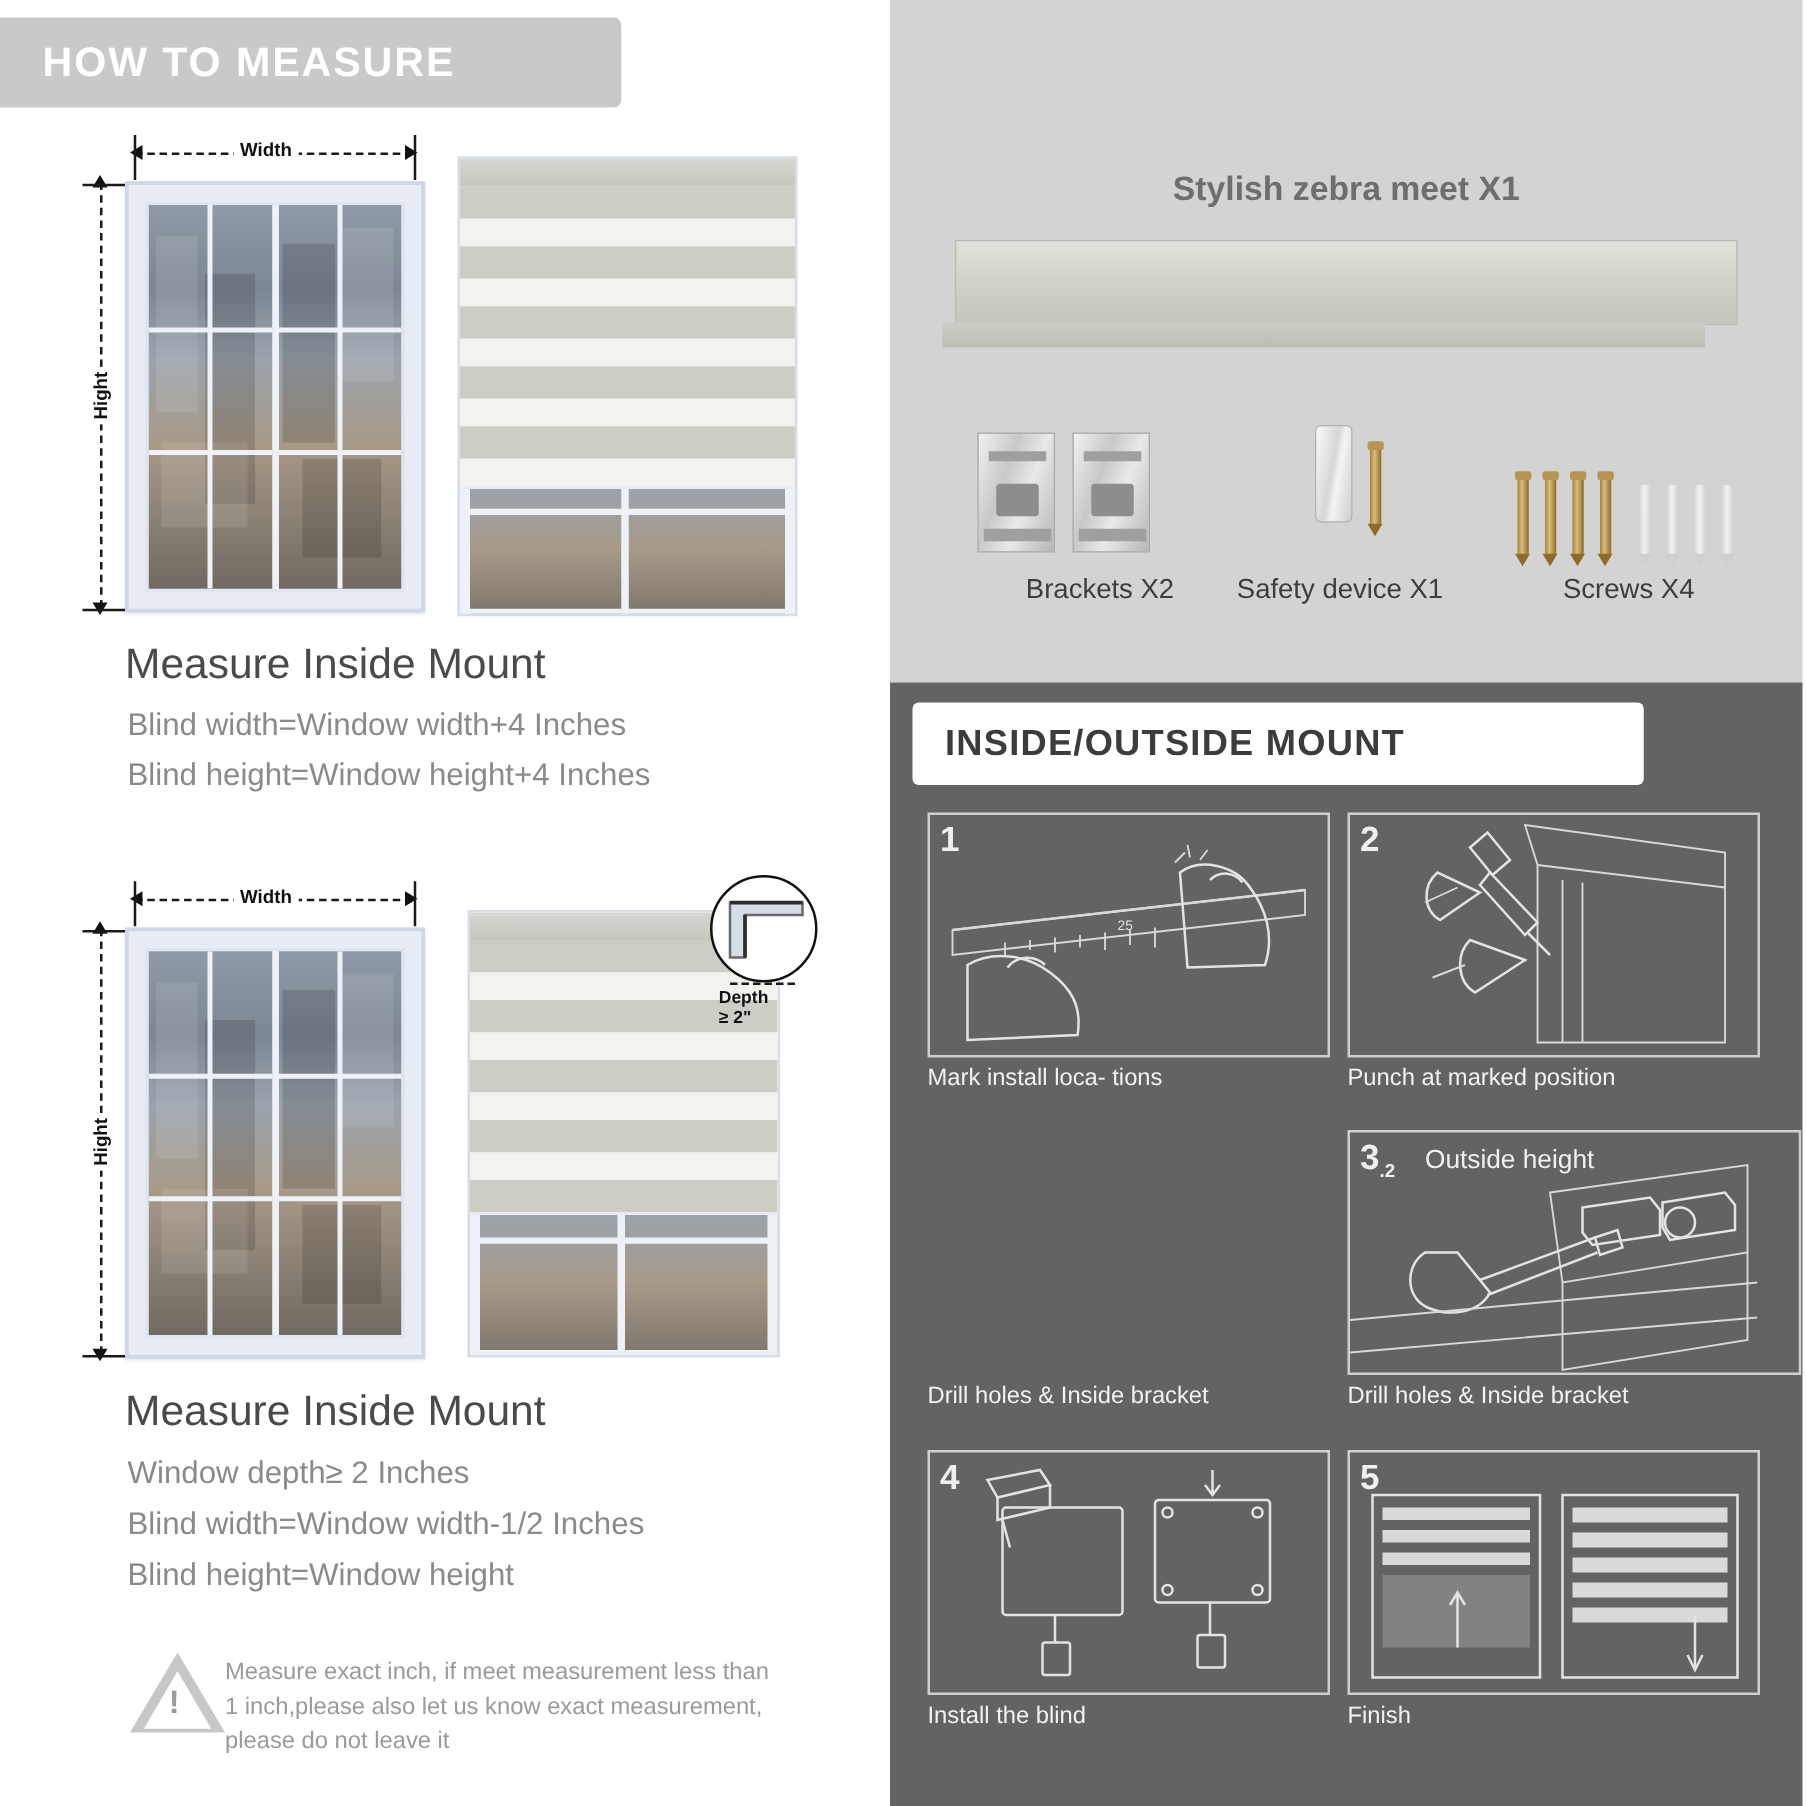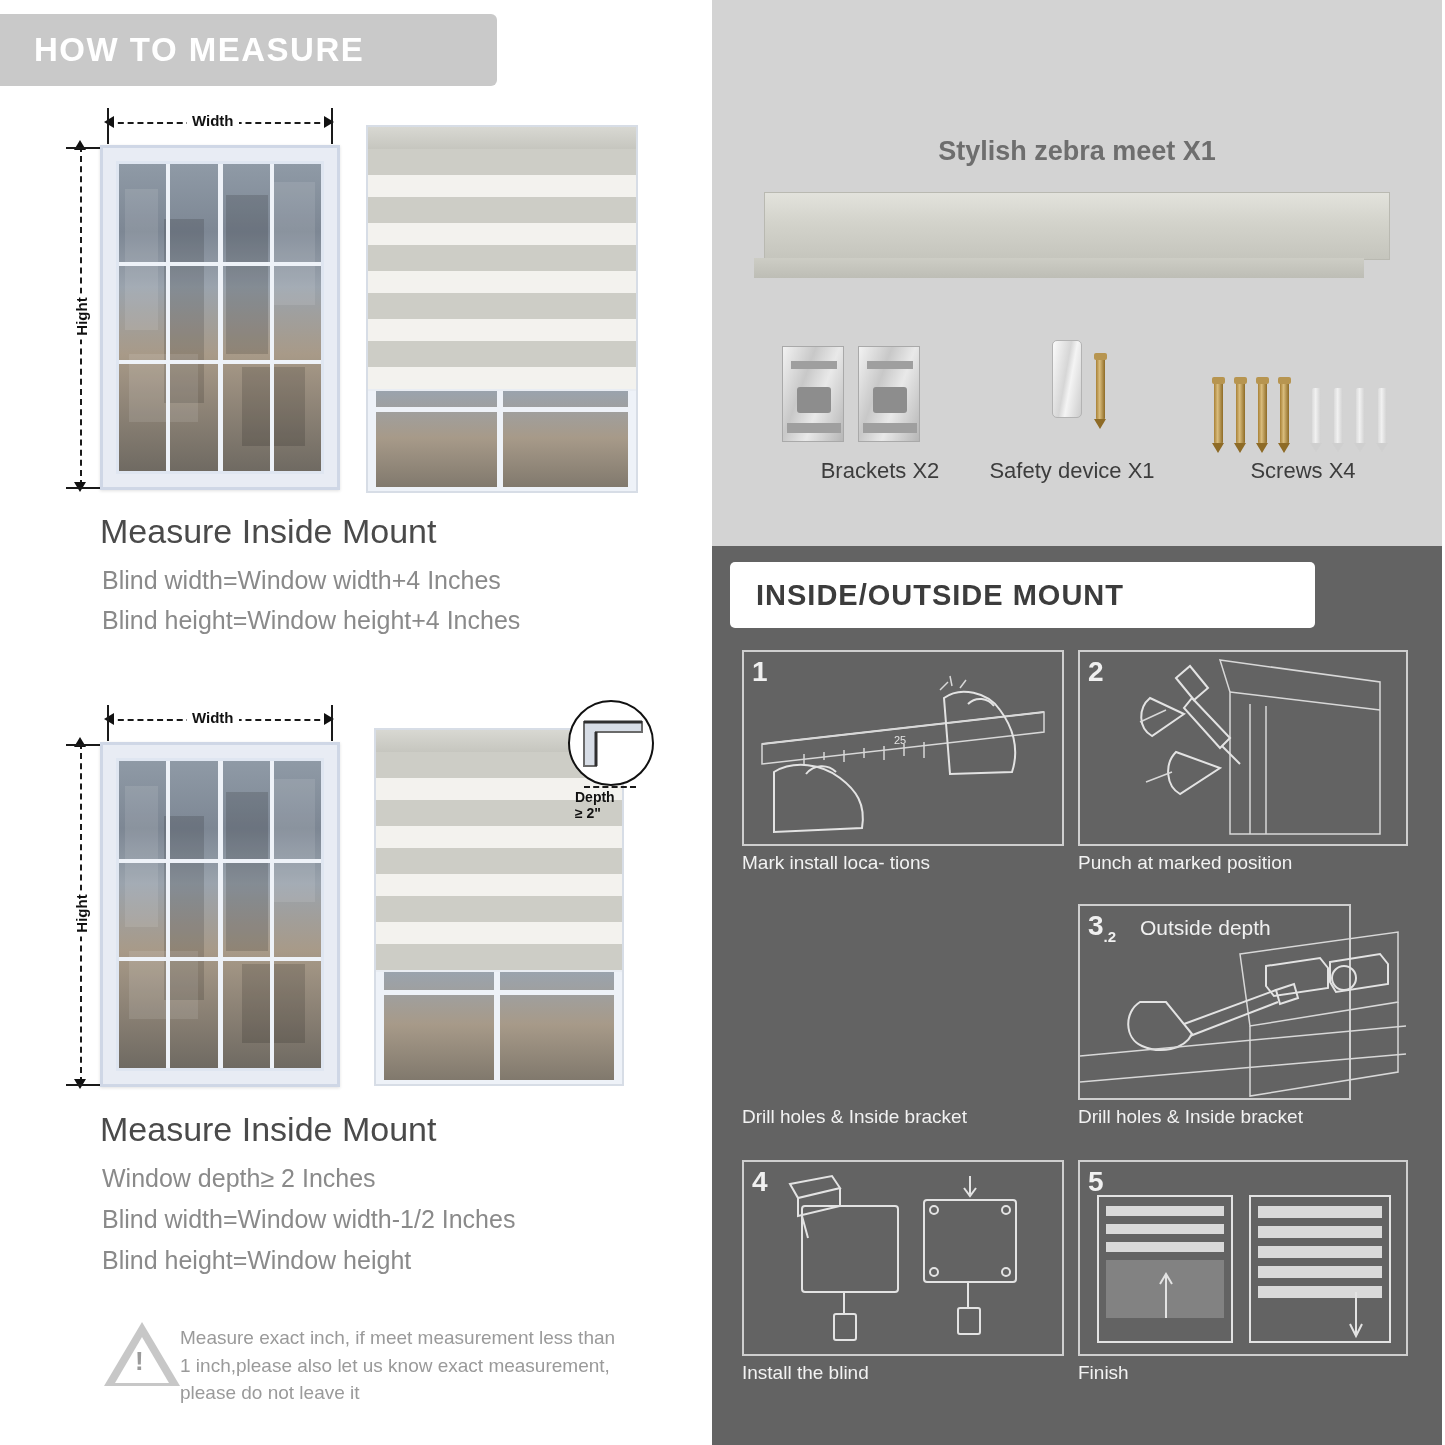--- a/index.html
+++ b/index.html
@@ -451,23 +451,23 @@
           <path class="sk" d="M142 94 L160 112"></path>
           <path class="sk" d="M70 46 C58 56, 58 76, 72 84 L104 62 Z"></path>
           <path class="sk" d="M96 100 C84 112, 86 134, 100 142 L140 116 Z"></path>
           <path class="sk-thin" d="M86 58 L60 70 M92 120 L66 130"></path>
         </svg>
       </div>
       <div class="step-cap" style="left:366px; top:306px;">Punch at  marked position</div>
 
       <div class="step-cap" style="left:30px; top:560px;">Drill holes &amp;  Inside bracket</div>
 
-      <div class="step" style="left:366px; top:358px; width:273px; height:196px;">
+      <div class="step" style="left:366px; top:358px; width:363px; height:196px;">
         <div class="step-num"><span>3</span><sub>.2</sub></div>
-        <div class="step-inline">Outside depth</div>
+        <div class="step-inline">Outside height</div>
         <svg width="326" height="192" viewBox="0 0 326 192">
           <path class="sk-thin" d="M160 48 L318 26 L318 96 L170 120 Z"></path>
           <path class="sk-thin" d="M170 120 L170 190 L318 166 L318 96"></path>
           <path class="sk" d="M186 60 L240 52 L248 62 L248 82 L194 90 L186 80 Z"></path>
           <path class="sk" d="M250 56 L300 48 L308 58 L308 78 L256 86 L250 76 Z"></path>
           <path class="sk" d="M60 96 C44 106, 44 132, 62 140 C80 148, 104 144, 112 128 L86 96 Z"></path>
           <path class="sk" d="M104 118 L196 84"></path>
           <path class="sk" d="M110 130 L198 96"></path>
           <path class="sk" d="M196 84 L214 78 L218 92 L200 98 Z"></path>
           <path class="sk-thin" d="M0 150 L326 120 M0 176 L326 148"></path>

